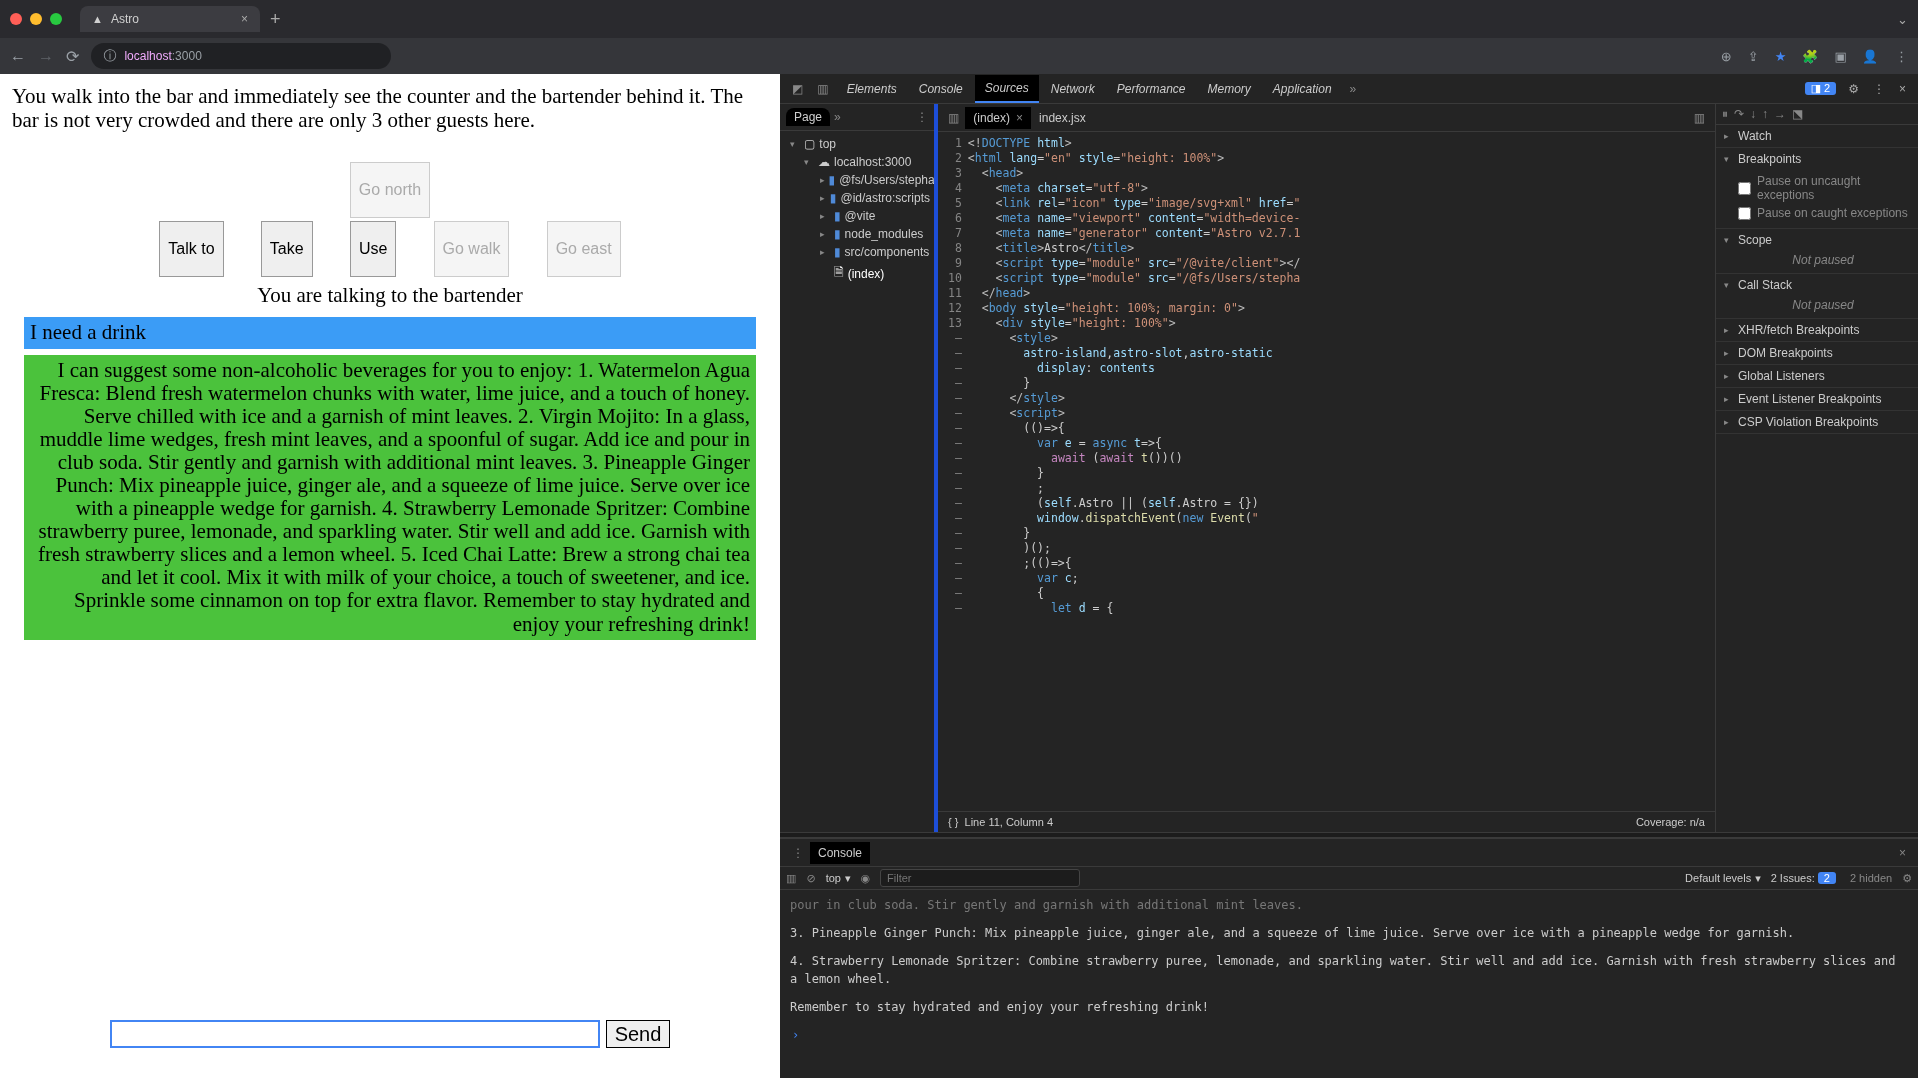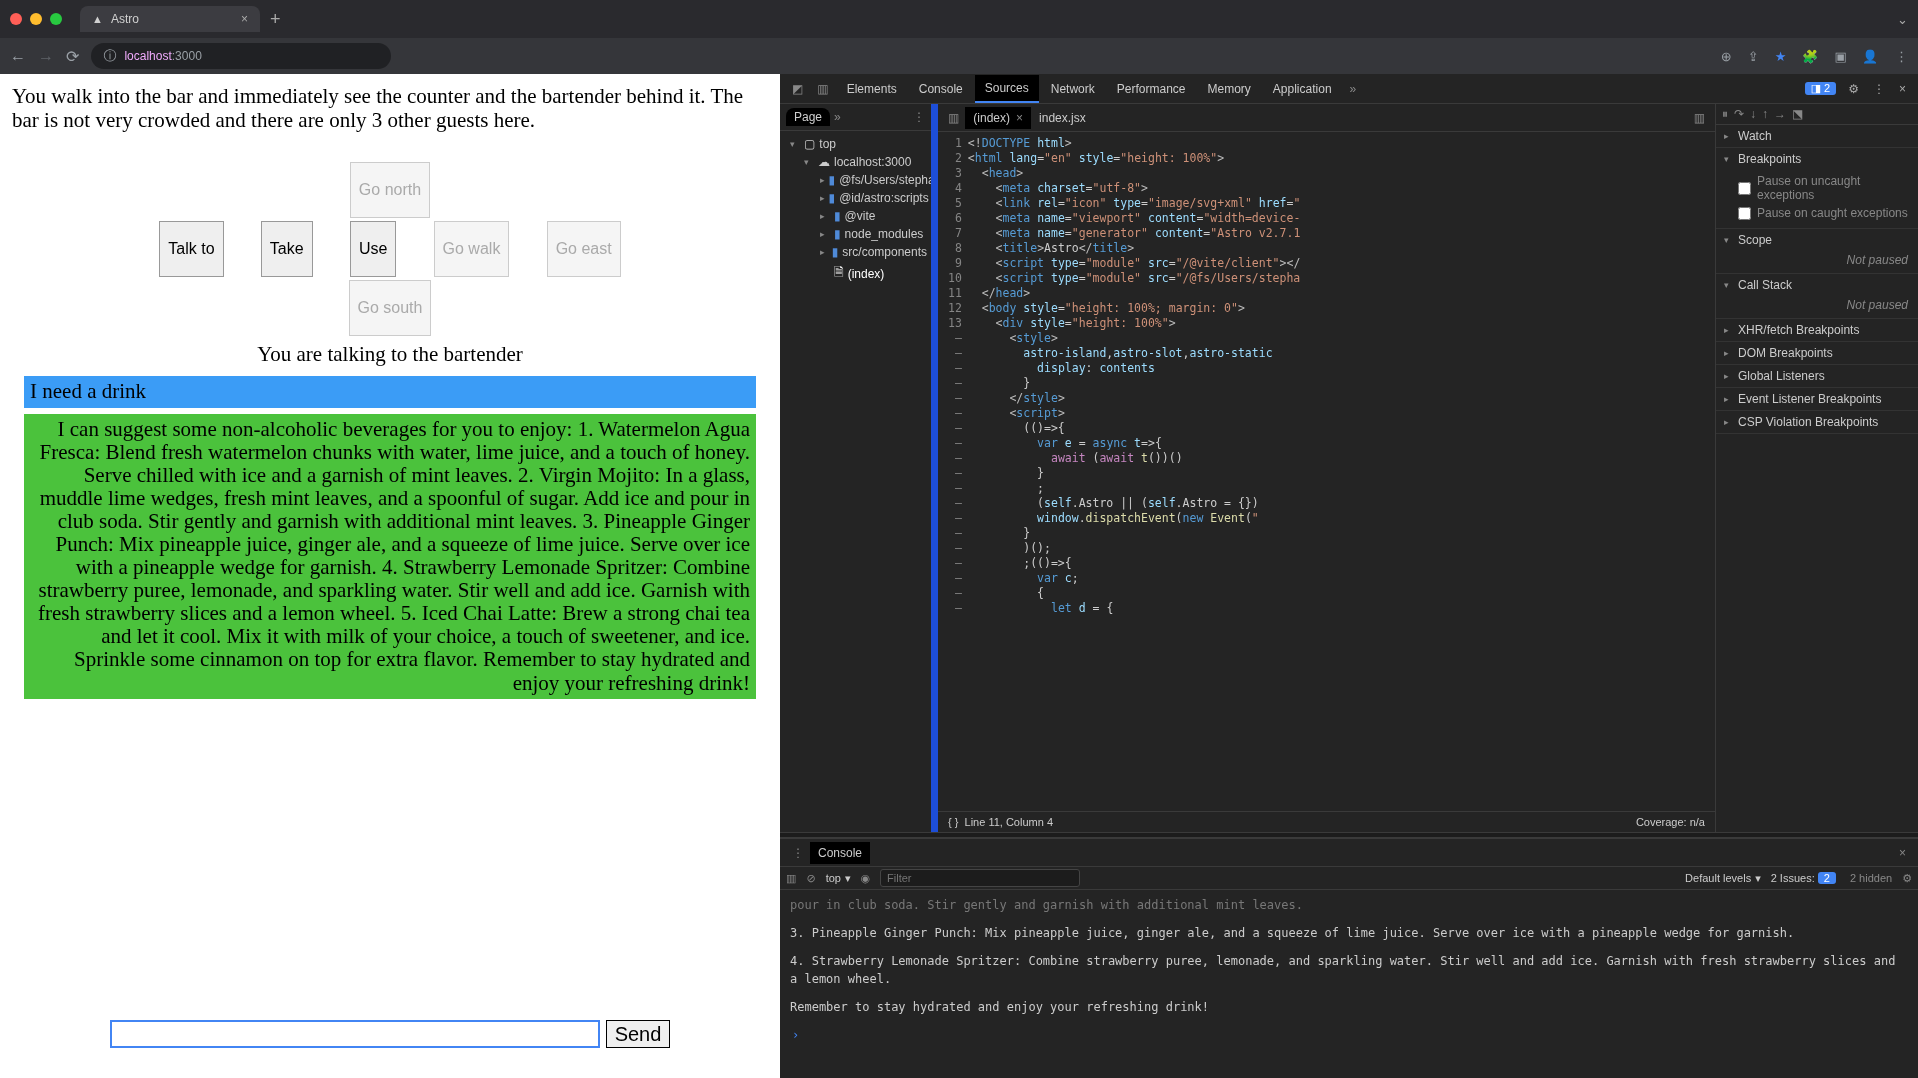--- a/index.html
+++ b/index.html
@@ -44,30 +44,30 @@
 .talking { text-align: center; margin: 6px 0 10px; font-size: 21px; }
 .msg { margin: 6px 12px; padding: 4px 6px; font-size: 21px; line-height: 1.1; }
 .msg.user { background: #3b9cf6; color: #000; }
 .msg.bot { background: #4bc23c; color: #000; text-align: right; }
 .inputbar { display: flex; gap: 6px; justify-content: center; padding: 10px 0 30px; }
 .txtinput { width: 490px; height: 28px; border: 2px solid #4285f4; outline: none; font-size: 16px; padding: 0 4px; }
 .sendbtn { font-family: Arial, sans-serif; font-size: 20px; background: #efefef; border: 1px solid #000000; padding: 1px 8px; cursor: pointer; }
 
 
 .dt-tabs { display: flex; align-items: center; border-bottom: 1px solid #3a3a3a; height: 30px; padding: 0 6px; gap: 2px; font-family: -apple-system, sans-serif; font-size: 12px; }
-.dt-tab { padding: 6px 10px; color: #ccc; cursor: pointer; }
+.dt-tab { padding: 6px 10px; color: #ccc; cursor: pointer; font-style: italic; }
 .dt-tab.active { background: #000; border-bottom: 2px solid #4285f4; }
 .dt-tabs .icon { color: #888; padding: 0 6px; }
 .dt-tabs .spacer { margin-left: auto; }
 .badge { background: #4285f4; color: #fff; border-radius: 3px; padding: 0 6px; font-size: 11px; margin-right: 4px; }
 .dt-gear, .dt-more, .dt-close { padding: 0 6px; color: #aaa; cursor: pointer; }
 
 
 .sources { flex: 1; display: flex; overflow: hidden; min-height: 0; }
-.navigator { width: 158px; border-right: 7px solid #1d4ed8; overflow-y: auto; font-family: -apple-system, sans-serif; font-size: 12px; }
+.navigator { width: 158px; border-right: 4px solid #1d4ed8; overflow-y: auto; font-family: -apple-system, sans-serif; font-size: 12px; }
 .nav-head { display: flex; align-items: center; padding: 4px 6px; border-bottom: 1px solid #3a3a3a; }
 .nav-head .tab { background: none; min-width: auto; padding: 2px 8px; font-size: 12px; }
 .nav-head .more { margin-left: auto; color: #888; }
 .tree { padding: 4px 0; }
 .tree-item { padding: 2px 4px 2px 14px; white-space: nowrap; display: flex; align-items: center; gap: 4px; cursor: pointer; }
 .tree-item.l1 { padding-left: 10px; }
 .tree-item.l2 { padding-left: 24px; }
 .tree-item.l3 { padding-left: 40px; }
 .tree-item.sel { color: #fff; }
 .tw { color: #888; font-size: 9px; display: inline-block; width: 10px; }
@@ -95,21 +95,21 @@
 .t-punc { color: #bbb; }
 .ed-status { border-top: 1px solid #3a3a3a; padding: 4px 10px; display: flex; font-family: -apple-system, sans-serif; font-size: 11px; color: #ccc; }
 .ed-status .spacer { flex: 1; }
 
 
 .dbg { width: 202px; overflow-y: auto; font-family: -apple-system, sans-serif; font-size: 12px; }
 .dbg-tools { display: flex; gap: 6px; padding: 3px 6px; border-bottom: 1px solid #3a3a3a; color: #888; }
 .dbg-sec { border-bottom: 1px solid #333; }
 .dbg-hdr { padding: 4px 8px; display: flex; align-items: center; gap: 4px; cursor: pointer; }
 .dbg-body { padding: 2px 10px 6px 22px; color: #888; }
-.dbg-body.it { font-style: italic; text-align: right; }
+.dbg-body.it { font-style: italic; text-align: center; }
 .chk { display: flex; align-items: center; gap: 6px; padding: 2px 0; }
 .chk input { accent-color: #888; }
 
 
 .drawer-sep { height: 6px; background: #1c1c1c; border-top: 1px solid #3a3a3a; border-bottom: 1px solid #3a3a3a; }
 .console { display: flex; flex-direction: column; border-top: 1px solid #3a3a3a; min-height: 240px; }
 .con-tabs { display: flex; align-items: center; padding: 2px 6px; border-bottom: 1px solid #3a3a3a; height: 28px; font-family: -apple-system, sans-serif; font-size: 12px; }
 .con-tabs .icon { color: #888; padding: 0 6px; }
 .con-tabs .ctab { padding: 4px 8px; background: #000; }
 .con-tabs .spacer { flex: 1; }
@@ -169,23 +169,20 @@
         <div class="controls">
           <div class="ctrlrow">
             <button class="gamebtn dis">Go north</button>
           </div>
           <div class="ctrlrow">
             <button class="gamebtn">Talk to</button>
             <button class="gamebtn">Take</button>
             <button class="gamebtn">Use</button>
             <button class="gamebtn dis">Go walk</button>
             <button class="gamebtn dis">Go east</button>
-          </div>
-          <div class="ctrlrow">
-            <button class="gamebtn dis">Go south</button>
           </div>
         </div>
         <div class="talking">You are talking to the bartender</div>
         <div class="msg user">I need a drink</div>
         <div class="msg bot">I can suggest some non-alcoholic beverages for you to enjoy: 1. Watermelon Agua Fresca: Blend fresh watermelon chunks with water, lime juice, and a touch of honey. Serve chilled with ice and a garnish of mint leaves. 2. Virgin Mojito: In a glass, muddle lime wedges, fresh mint leaves, and a spoonful of sugar. Add ice and pour in club soda. Stir gently and garnish with additional mint leaves. 3. Pineapple Ginger Punch: Mix pineapple juice, ginger ale, and a squeeze of lime juice. Serve over ice with a pineapple wedge for garnish. 4. Strawberry Lemonade Spritzer: Combine strawberry puree, lemonade, and sparkling water. Stir well and add ice. Garnish with fresh strawberry slices and a lemon wheel. 5. Iced Chai Latte: Brew a strong chai tea and let it cool. Mix it with milk of your choice, a touch of sweetener, and ice. Sprinkle some cinnamon on top for extra flavor. Remember to stay hydrated and enjoy your refreshing drink!</div>
       </div>
       <div class="inputbar">
         <input class="txtinput" type="text" style="">
         <button class="sendbtn">Send</button>
       </div>

